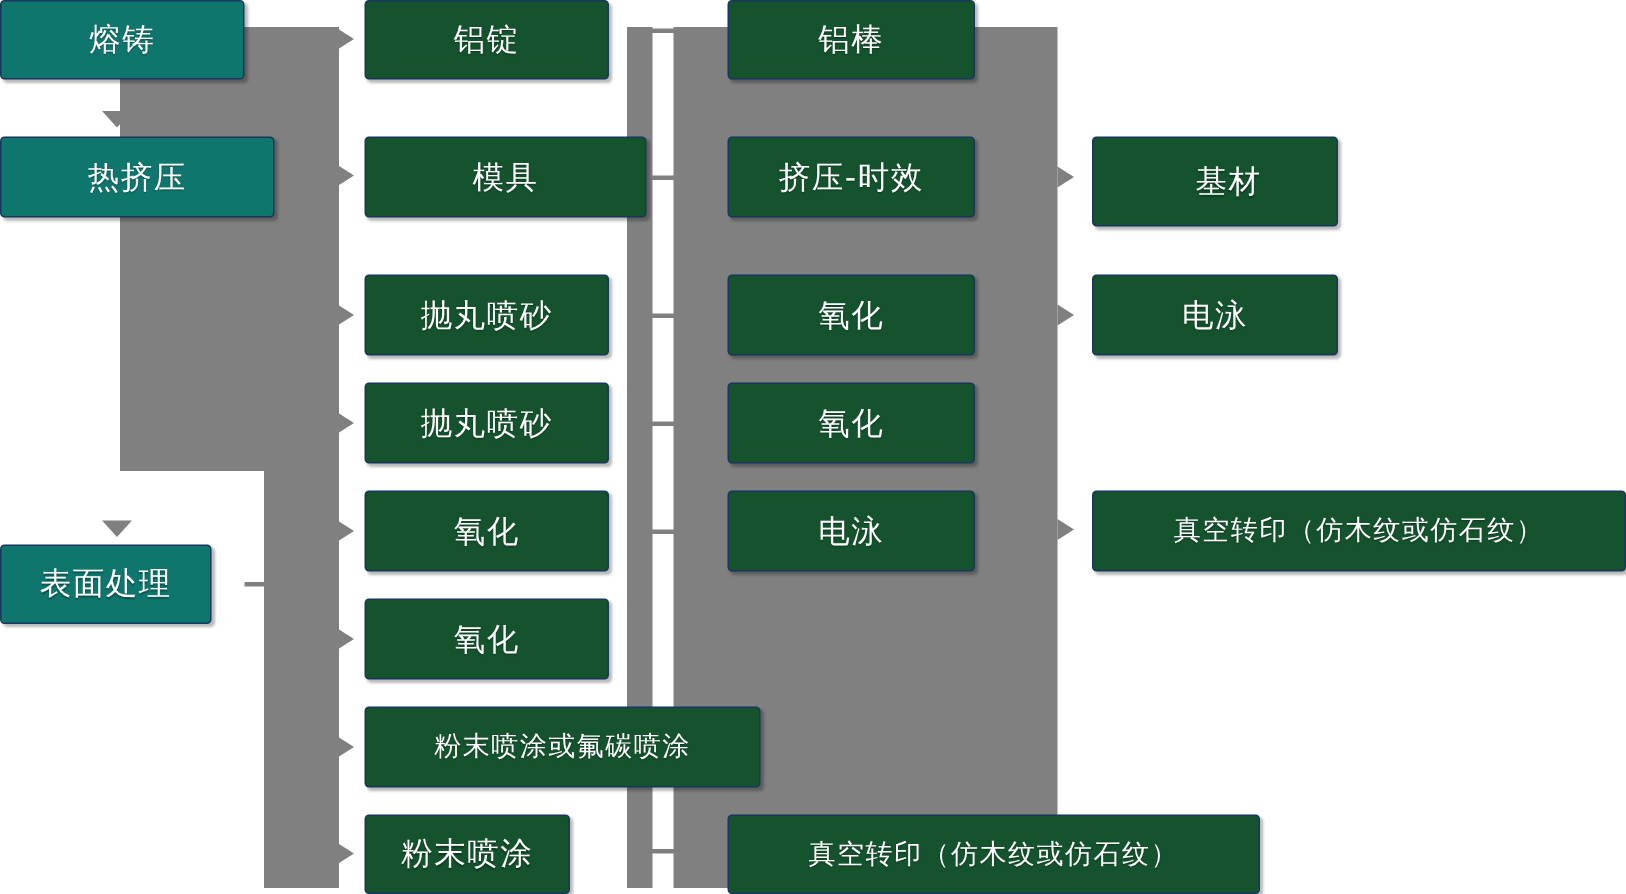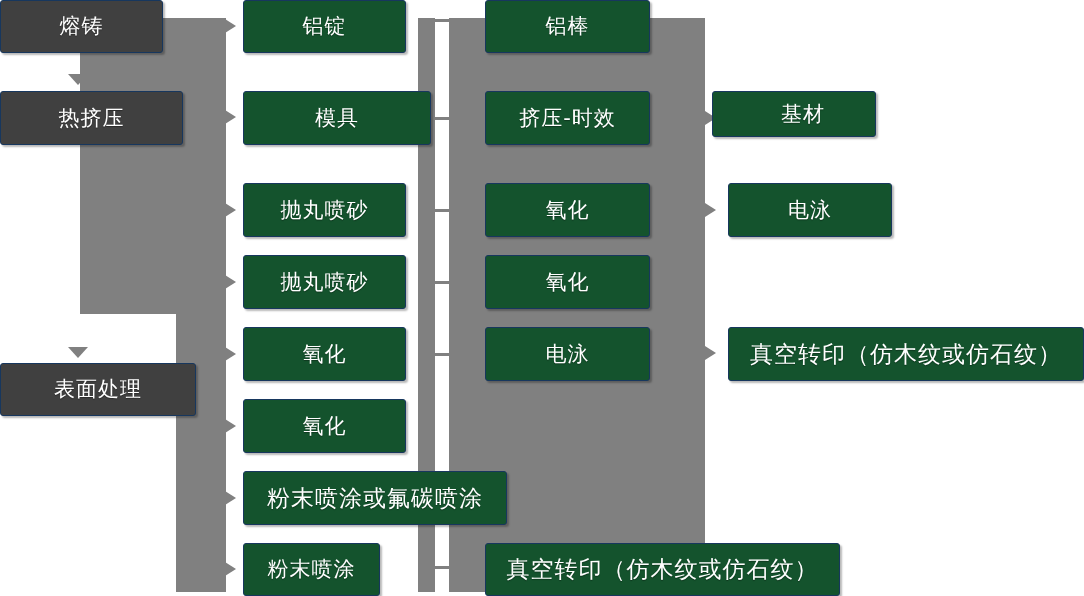--- a/index.html
+++ b/index.html
@@ -35,23 +35,23 @@
     color:#ffffff;
     border:1px solid #17375e;
     border-radius:3px;
     font-size:21px;
     line-height:1;
     letter-spacing:1px;
     white-space:nowrap;
     box-shadow:2px 2px 2px rgba(0,0,0,0.28);
     text-shadow:0 1px 1px rgba(0,0,0,0.35);
   }
-  .node.dark{background:#404040;}
+  .node.dark{background:#0f766e;}
   .node.light{background:#14532d;}
-  .node.wide{font-size:23px;}
+  .node.wide{font-size:18px;}
 </style>
 </head>
 <body>
 
 <div id="stage">
 
   <div class="gray" style="left:80px;top:18px;width:146px;height:296px;"></div>
 
   <div class="gray" style="left:176px;top:313px;width:50px;height:279px;"></div>
 
@@ -86,21 +86,21 @@
   <div class="arrow-sm" style="left:705px;top:346px;"></div>
 
   <div class="node dark" style="left:0px;top:0px;width:163px;height:53px;">
     <span>熔铸</span>
   </div>
 
   <div class="node dark" style="left:0px;top:91px;width:183px;height:54px;">
     <span>热挤压</span>
   </div>
 
-  <div class="node dark" style="left:0px;top:363px;width:196px;height:53px;">
+  <div class="node dark" style="left:0px;top:363px;width:141px;height:53px;">
     <span>表面处理</span>
   </div>
 
   <div class="node light" style="left:243px;top:0px;width:163px;height:53px;">
     <span>铝锭</span>
   </div>
   <div class="node light" style="left:243px;top:91px;width:188px;height:54px;">
     <span>模具</span>
   </div>
   <div class="node light" style="left:243px;top:183px;width:163px;height:54px;">
@@ -134,21 +134,21 @@
   <div class="node light" style="left:485px;top:255px;width:165px;height:54px;">
     <span>氧化</span>
   </div>
   <div class="node light" style="left:485px;top:327px;width:165px;height:54px;">
     <span>电泳</span>
   </div>
   <div class="node light wide" style="left:485px;top:543px;width:355px;height:53px;">
     <span>真空转印（仿木纹或仿石纹）</span>
   </div>
 
-  <div class="node light" style="left:712px;top:91px;width:164px;height:46px;padding-left:18px;">
+  <div class="node light" style="left:728px;top:91px;width:164px;height:60px;padding-left:18px;">
     <span>基材</span>
   </div>
   <div class="node light" style="left:728px;top:183px;width:164px;height:54px;">
     <span>电泳</span>
   </div>
   <div class="node light wide" style="left:728px;top:327px;width:356px;height:54px;">
     <span>真空转印（仿木纹或仿石纹）</span>
   </div>
 
 </div>

